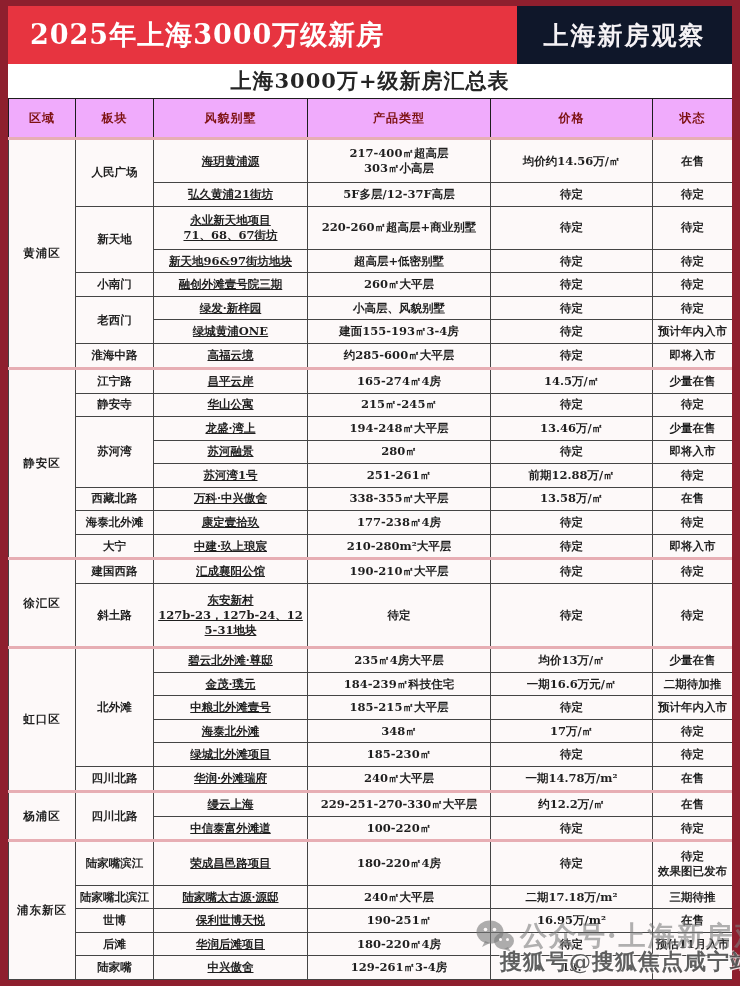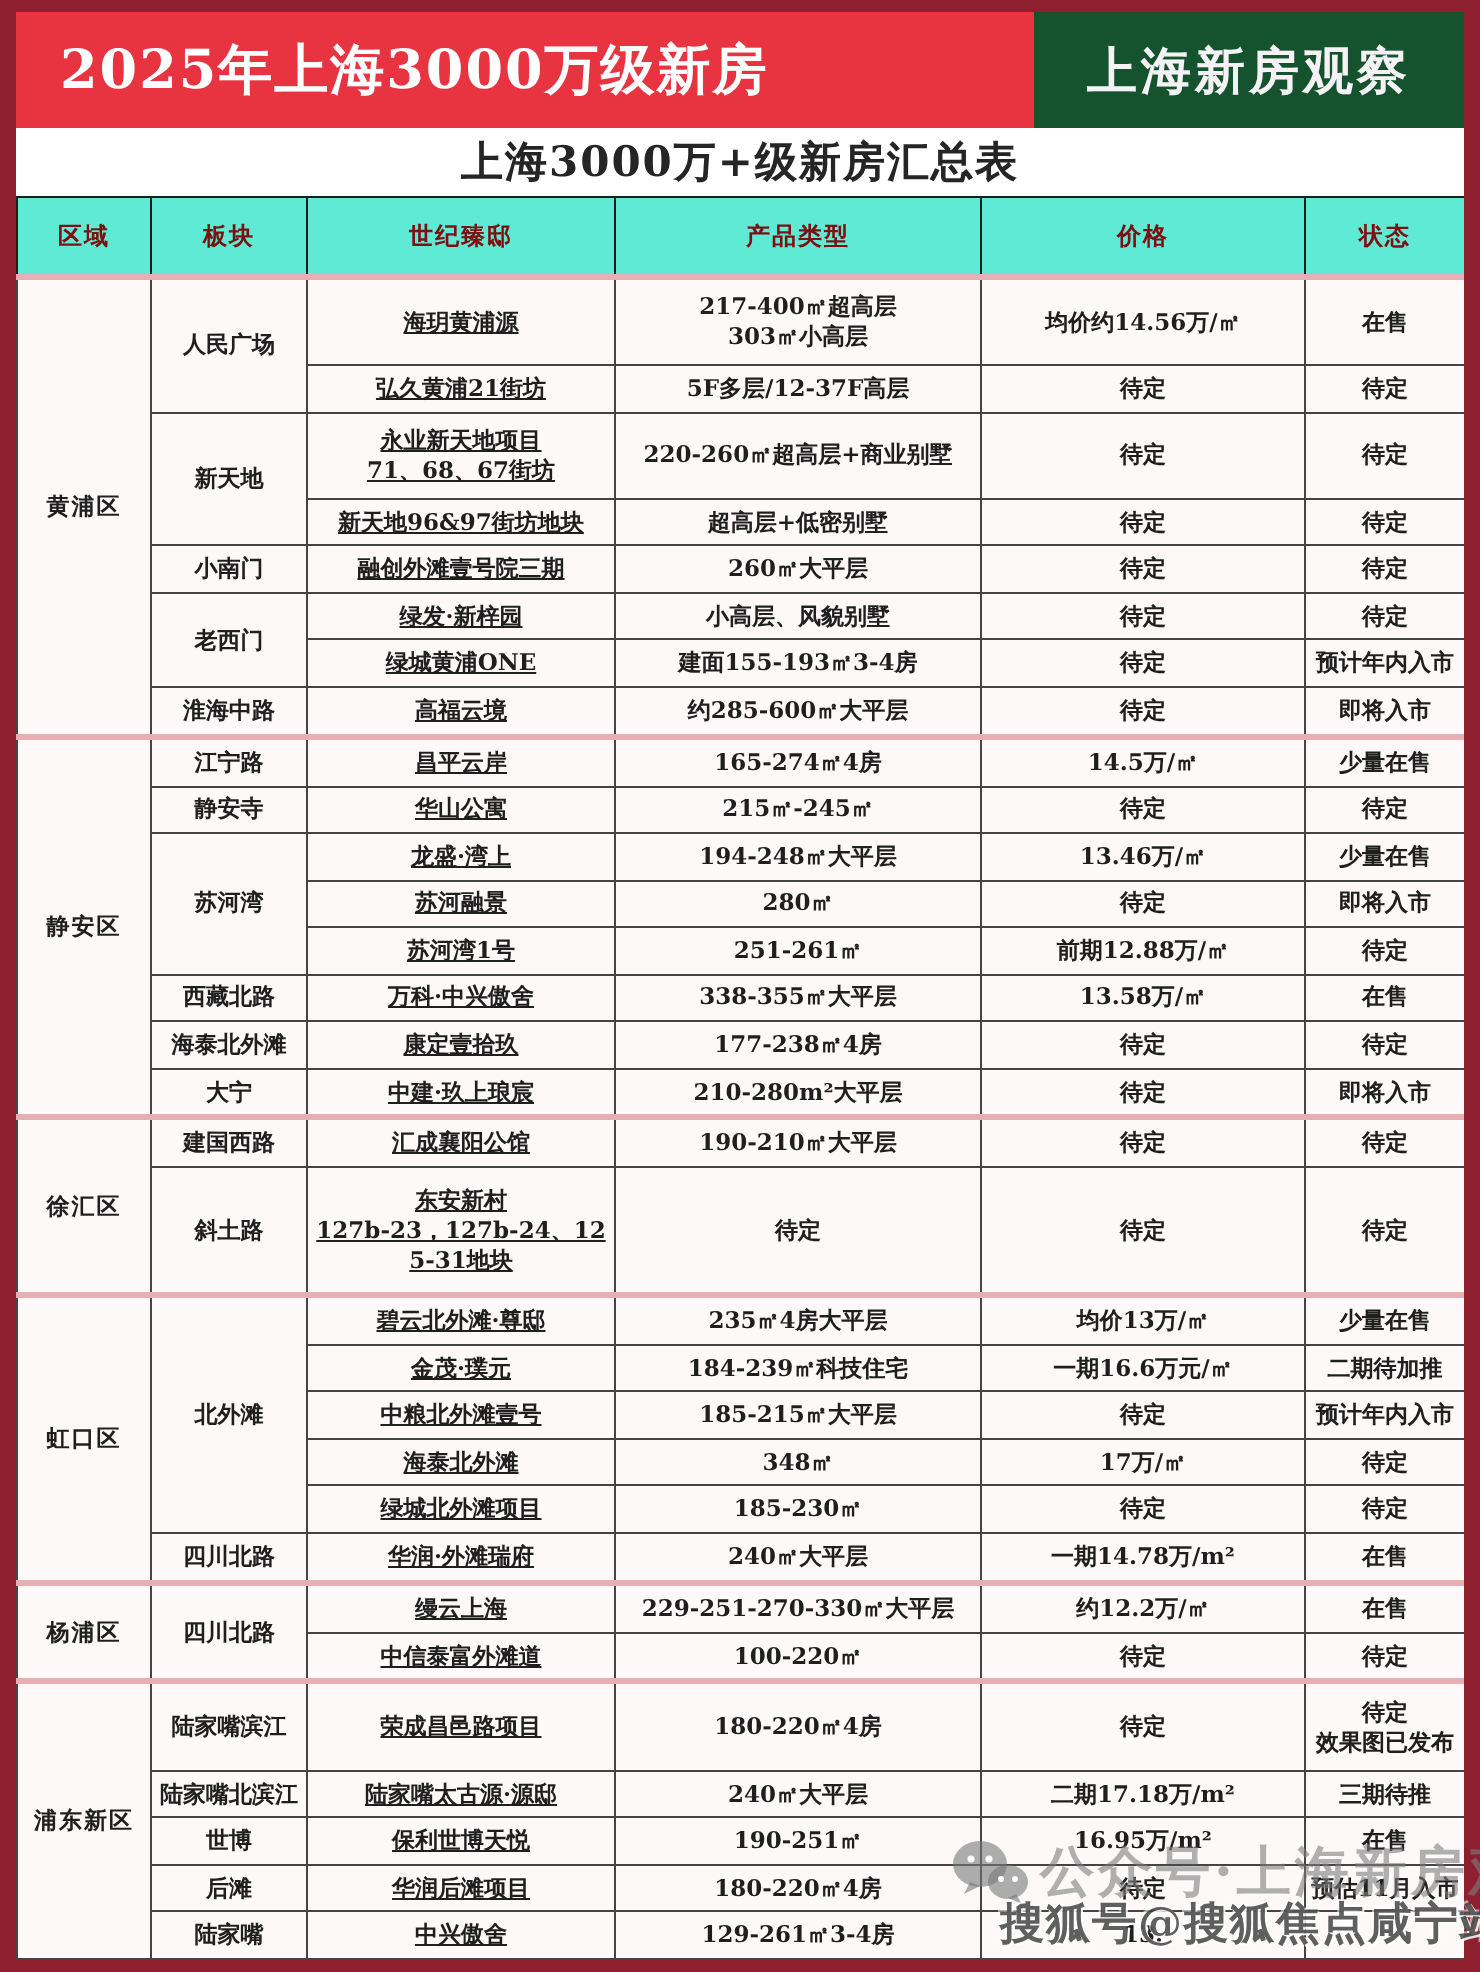--- a/index.html
+++ b/index.html
@@ -6,30 +6,30 @@
   body{width:740px;height:986px;overflow:hidden;background:#fff;
        font-family:"DejaVu Serif","Liberation Serif",serif;}
   .page{position:relative;width:740px;height:986px;background:#8e1f2e;
         padding:6px 8px;box-sizing:border-box;overflow:hidden;}
   .inner{position:relative;width:724px;height:974px;background:#fdf9f9;overflow:hidden;}
 
   
   .top-band{height:58px;background:#e73440;display:flex;align-items:stretch;}
   .main-title{flex:1;display:flex;align-items:center;padding-left:22px;
               color:#fff;font-size:27px;font-weight:800;letter-spacing:1px;white-space:nowrap;}
-  .brand-box{width:215px;background:#14532d;display:flex;align-items:center;justify-content:center;}
+  .brand-box{width:215px;background:#0f172a;display:flex;align-items:center;justify-content:center;}
   .brand-box span{color:#f5f2f5;font-size:25px;font-weight:700;letter-spacing:2px;white-space:nowrap;}
 
   
   .subtitle-band{height:34px;background:#ffffff;display:flex;align-items:center;justify-content:center;}
   .subtitle-band span{color:#252525;font-size:21px;font-weight:600;letter-spacing:1px;}
 
   
   table.listing{width:724px;height:882px;border-collapse:collapse;table-layout:fixed;background:#fdf9f9;}
-  table.listing th{background:#5eead4;color:#7d1111;font-size:12px;font-weight:800;
+  table.listing th{background:#f0abfc;color:#7d1111;font-size:12px;font-weight:800;
         border:1px solid #1d1d1d;height:36px;letter-spacing:1px;}
   table.listing td{border:1px solid #454545;color:#1f1f1f;font-size:11.5px;font-weight:700;
         text-align:center;vertical-align:middle;padding:1px 2px;line-height:1.3;
         white-space:pre-line;word-break:break-all;}
   td.region-cell{font-size:12.5px;letter-spacing:1px;}
   td.area-cell{font-size:12px;}
   td.project-cell{font-size:11.5px;text-decoration:underline;}
   tr.region-start > td{border-top:3px solid #e7aeb4;}
   col.c-region{width:67px;} col.c-area{width:78px;} col.c-project{width:154px;}
   col.c-product{width:183px;} col.c-price{width:162px;} col.c-status{width:80px;}
@@ -66,21 +66,21 @@
           <col class="c-area">
           <col class="c-project">
         <col class="c-product">
           <col class="c-price">
           <col class="c-status">
       </colgroup>
       <thead>
         <tr id="header-row">
             <th>区域</th>
             <th>板块</th>
-            <th>世纪臻邸</th>
+            <th>风貌别墅</th>
             <th>产品类型</th>
             <th>价格</th>
             <th>状态</th>
           </tr>
       </thead>
       <tbody id="table-body">
           <tr class="region-start">
             <td class="region-cell" rowspan="8">黄浦区</td>
             <td class="area-cell" rowspan="2">人民广场</td>
             <td class="project-cell">海玥黄浦源</td>

